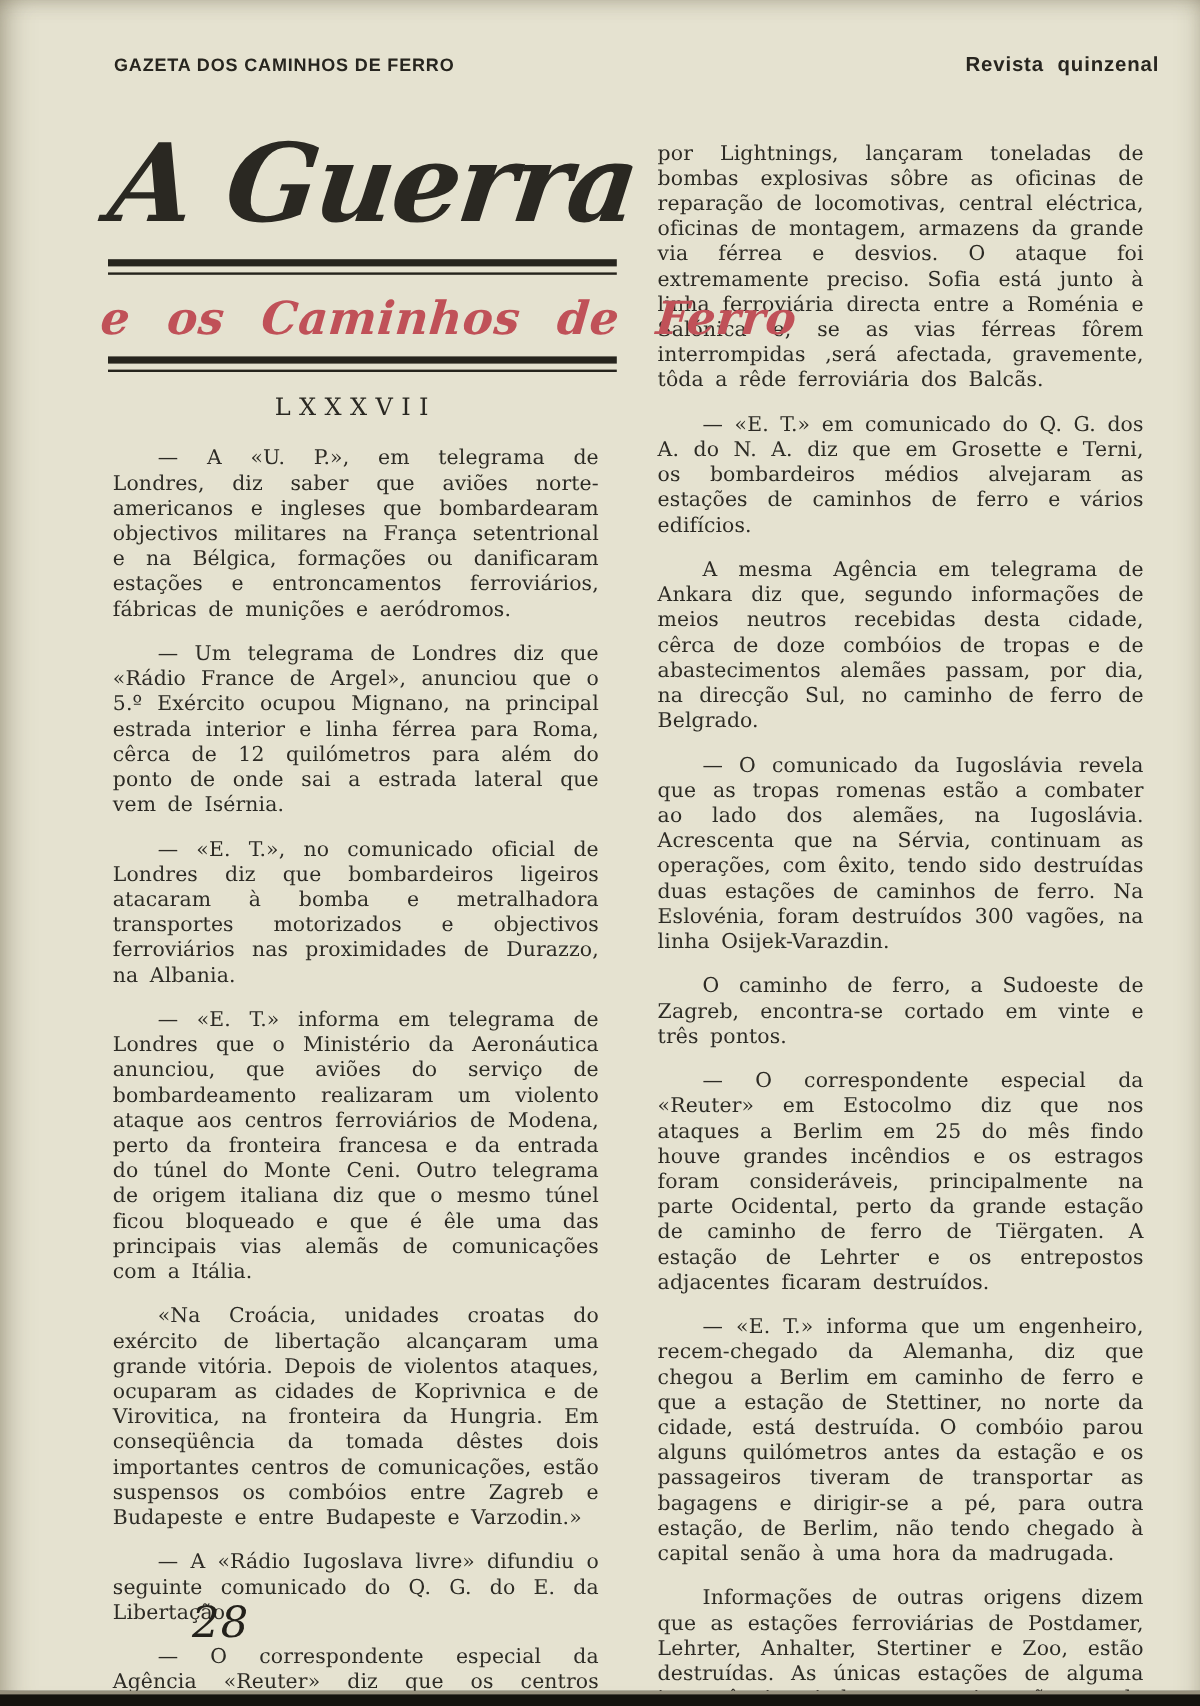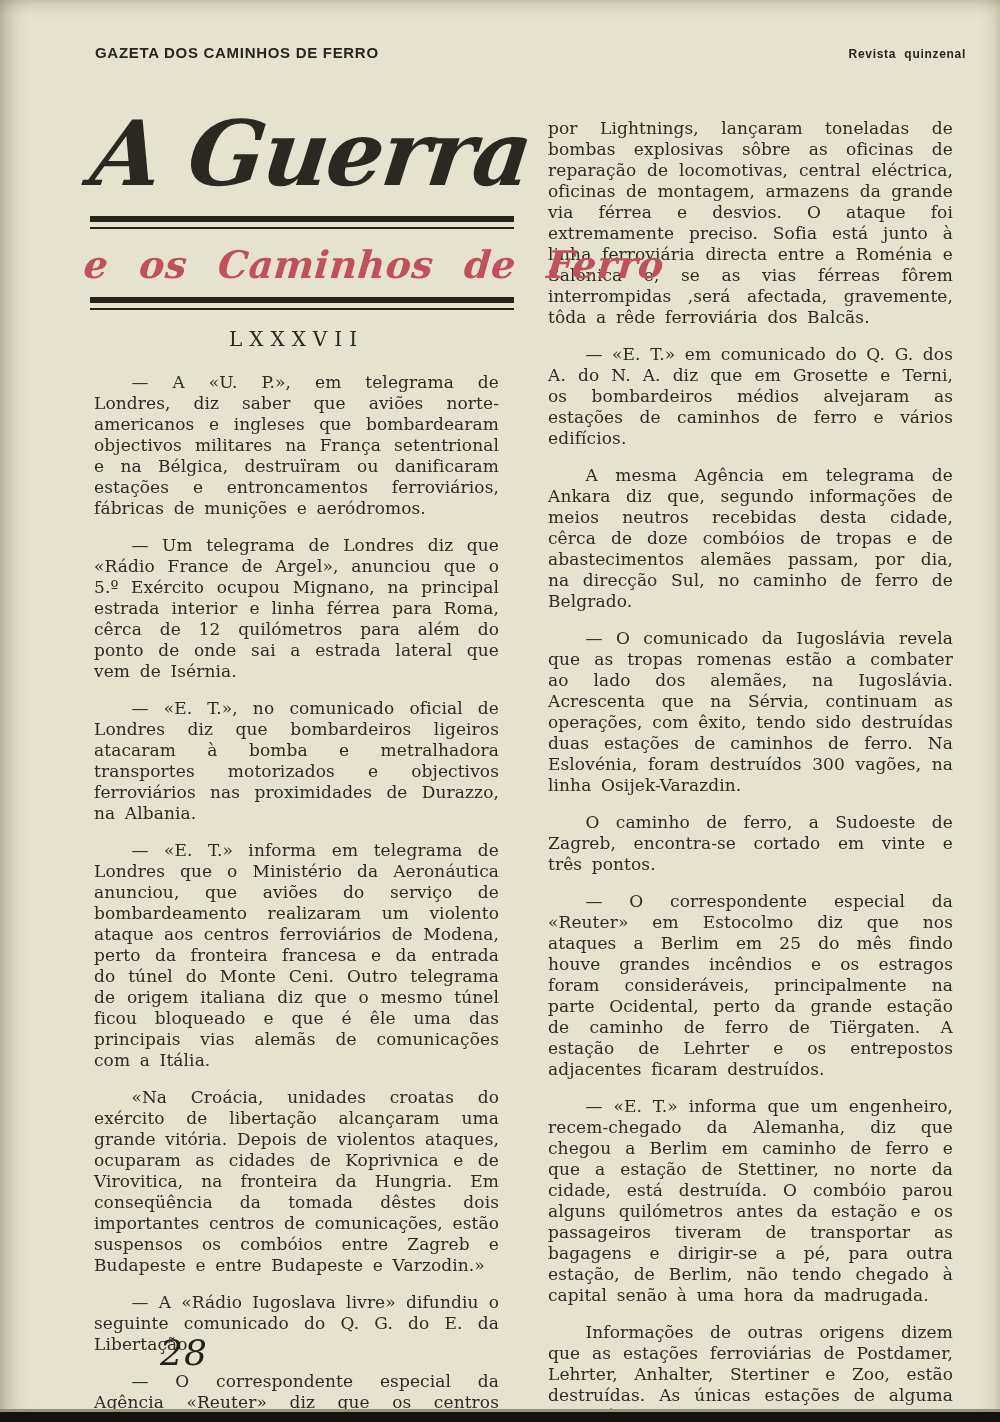--- a/index.html
+++ b/index.html
@@ -24,21 +24,21 @@
       inset 16px 0 26px -14px rgba(90,80,55,.55),
       inset -12px 0 22px -14px rgba(90,80,55,.40),
       inset 0 12px 20px -14px rgba(90,80,55,.30);
   }
   .masthead{
     position:absolute;top:44px;left:95px;right:34px;
     display:flex;justify-content:space-between;align-items:baseline;
     font-family:"Liberation Sans",sans-serif;
     font-weight:bold;font-size:15px;letter-spacing:.7px;color:#27251f;
   }
-  .masthead .right{font-size:12px;word-spacing:.35em;}
+  .masthead .right{font-size:17px;word-spacing:.35em;}
   .columns{
     position:absolute;top:102px;left:78px;
     display:flex;gap:17px;
   }
   .col{width:437px;}
   .title-block{margin-bottom:18px;}
   .title-main{
     font-family:"DejaVu Serif",serif;font-style:italic;font-weight:bold;
     font-size:90px;line-height:1.15;letter-spacing:-2px;color:#2a2822;
     transform:skewX(-7deg);padding-left:14px;white-space:nowrap;
@@ -92,21 +92,21 @@
           <div class="rule thick"></div>
           <div class="rule thin"></div>
         </div>
         <div class="title-sub">e os Caminhos de Ferro</div>
         <div class="rule-pair">
           <div class="rule thick"></div>
           <div class="rule thin"></div>
         </div>
         <div class="chapter">LXXXVII</div>
       </div>
-      <p class="body indent">— A «U. P.», em telegrama de Londres, diz saber que aviões norte-americanos e ingleses que bombardearam objectivos militares na França setentrional e na Bélgica, destruïram ou danificaram estações e entroncamentos ferroviários, fábricas de munições e aeródromos.</p>
+      <p class="body indent">— A «U. P.», em telegrama de Londres, diz saber que aviões norte-americanos e ingleses que bombardearam objectivos militares na França setentrional e na Bélgica, formações ou danificaram estações e entroncamentos ferroviários, fábricas de munições e aeródromos.</p>
       <p class="body indent">— Um telegrama de Londres diz que «Rádio France de Argel», anunciou que o 5.º Exército ocupou Mignano, na principal estrada interior e linha férrea para Roma, cêrca de 12 quilómetros para além do ponto de onde sai a estrada lateral que vem de Isérnia.</p>
       <p class="body indent">— «E. T.», no comunicado oficial de Londres diz que bombardeiros ligeiros atacaram à bomba e metralhadora transportes motorizados e objectivos ferroviários nas proximidades de Durazzo, na Albania.</p>
       <p class="body indent">— «E. T.» informa em telegrama de Londres que o Ministério da Aeronáutica anunciou, que aviões do serviço de bombardeamento realizaram um violento ataque aos centros ferroviários de Modena, perto da fronteira francesa e da entrada do túnel do Monte Ceni. Outro telegrama de origem italiana diz que o mesmo túnel ficou bloqueado e que é êle uma das principais vias alemãs de comunicações com a Itália.</p>
       <p class="body indent">«Na Croácia, unidades croatas do exército de libertação alcançaram uma grande vitória. Depois de violentos ataques, ocuparam as cidades de Koprivnica e de Virovitica, na fronteira da Hungria. Em conseqüência da tomada dêstes dois importantes centros de comunicações, estão suspensos os combóios entre Zagreb e Budapeste e entre Budapeste e Varzodin.»</p>
       <p class="body indent">— A «Rádio Iugoslava livre» difundiu o seguinte comunicado do Q. G. do E. da Libertação:</p>
       <p class="body indent fill-last">— O correspondente especial da Agência «Reuter» diz que os centros ferroviários de distribuïção de mercadorias de Sofia, devastados por um «raid» aéreo recentemente feito por aviões vindos da Itália, são o exemplo da nova ameaça que representa a ofensiva contra os Balcãs. Das suas novas bases, as fôrças aéreas podem alargar o alcance dos ataques. Partindo dos aeródromos da Itália, duas grandes formações de Mitchells, escoltadas</p>
     </div>
 
     <div class="col col-right">
       <p class="body">por Lightnings, lançaram toneladas de bombas explosivas sôbre as oficinas de reparação de locomotivas, central eléctrica, oficinas de montagem, armazens da grande via férrea e desvios. O ataque foi extremamente preciso. Sofia está junto à linha ferroviária directa entre a Roménia e Salónica e, se as vias férreas fôrem interrompidas ,será afectada, gravemente, tôda a rêde ferroviária dos Balcãs.</p>

